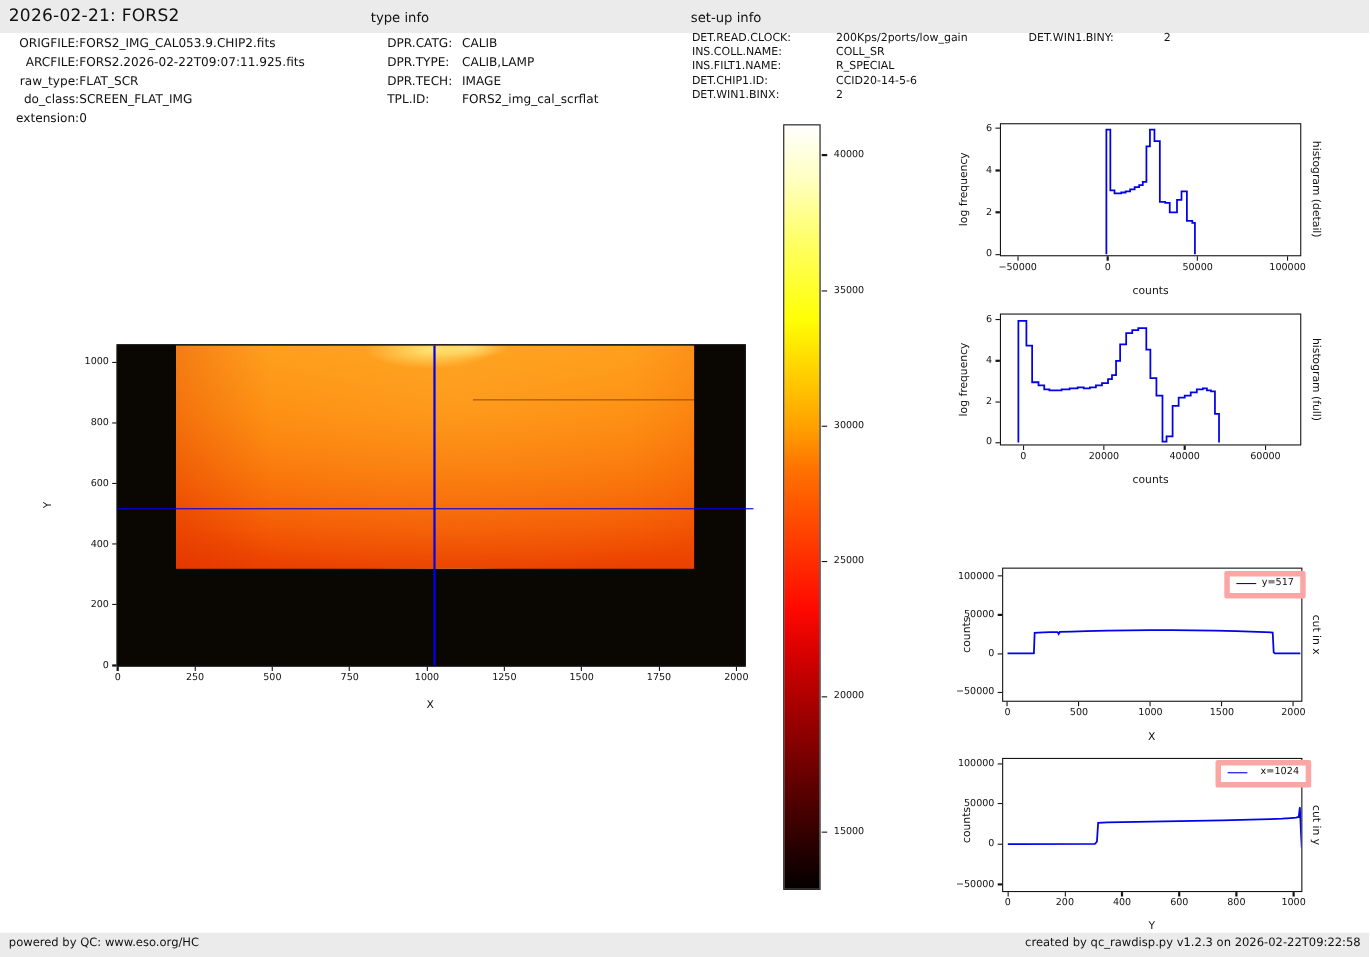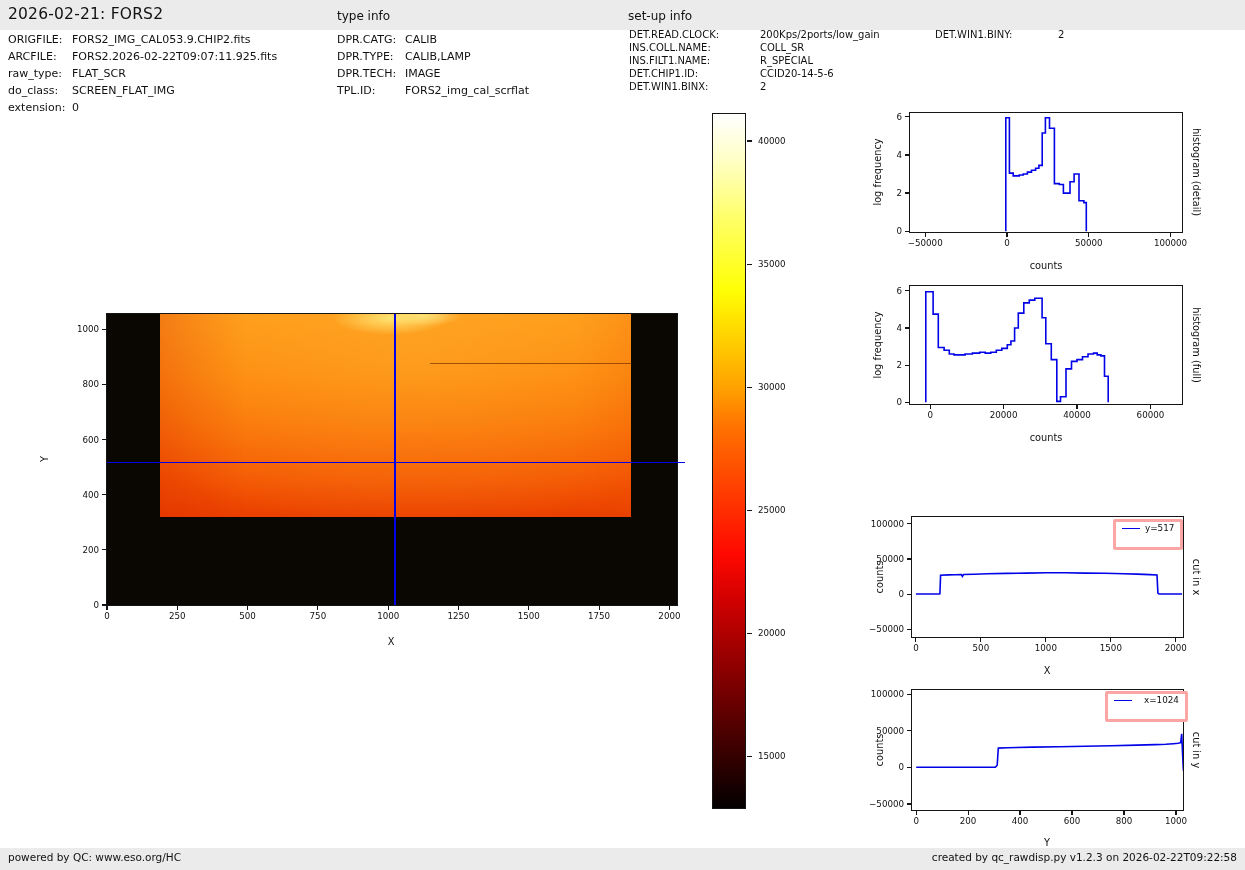--- a/index.html
+++ b/index.html
@@ -9,28 +9,28 @@
   .bar{position:absolute;left:0;width:1245px;background:#ebebeb;}
   #topbar{top:0;height:30px;}
   #botbar{top:848px;height:22px;}
 
   .page-title{position:absolute;left:8px;top:5px;font-size:15.5px;letter-spacing:0.2px;}
   .section-heading{position:absolute;top:9px;font-size:12px;}
   #type-heading{left:337px;}
   #setup-heading{left:628px;}
 
   .info-col{position:absolute;font-size:11px;line-height:17px;white-space:nowrap;}
-  #info-file{left:8px;top:31px;}
+  #info-file{left:8px;top:31px;text-align:right;}
   #info-type{left:337px;top:31px;}
   .info-col.small{font-size:10px;line-height:12.9px;}
   #info-setup{left:629px;top:29px;}
   #info-setup2{left:935px;top:29px;}
   .info-row{display:flex;}
   #info-file .info-label{flex:0 0 64px;}
-  #info-type .info-label{flex:0 0 68px;}
+  #info-type .info-label{flex:0 0 68px;margin-left:15px;}
   #info-setup .info-label{flex:0 0 131px;}
   #info-setup2 .info-label{flex:0 0 123px;}
 
   .footer-text{position:absolute;top:851px;font-size:10.5px;}
   #footer-left{left:8px;}
   #footer-right{right:8px;}
 
   .axes{position:absolute;border:1.7px solid #151515;box-sizing:border-box;background:#fff;}
   #main-axes{left:106px;top:313px;width:572px;height:293px;background:#0a0703;overflow:hidden;}
   .axes svg{position:absolute;left:0;top:0;}
@@ -54,22 +54,22 @@
 
   .tickm-x{position:absolute;width:1.2px;height:3.6px;background:#151515;}
   .tickm-y{position:absolute;width:3.6px;height:1.2px;background:#151515;}
   .tickl-x{position:absolute;font-size:8.7px;transform:translateX(-50%);white-space:nowrap;}
   .tickl-y{position:absolute;font-size:8.7px;width:46px;text-align:right;transform:translateY(-50%);white-space:nowrap;}
 
   .axlabel{position:absolute;font-size:9.8px;transform:translate(-50%,-50%);white-space:nowrap;}
   .axlabel.rot-ccw{transform:translate(-50%,-50%) rotate(-90deg);}
   .axlabel.rot-cw{transform:translate(-50%,-50%) rotate(90deg);}
 
-  .legend{position:absolute;display:flex;align-items:center;gap:5px;border:3px solid #fca5a5;border-radius:2px;
-    background:#fff;font-size:8.8px;padding:1px 6px 14px 6px;white-space:nowrap;}
+  .legend{position:absolute;display:flex;align-items:center;gap:5px;border:5px solid #fca5a5;border-radius:2px;
+    background:#fff;font-size:8.8px;padding:1px 6px 4px 6px;white-space:nowrap;}
   .legend-swatch{display:inline-block;width:18px;height:0;border-top:1.7px solid #0202e8;}
 </style>
 </head>
 <body>
 
 <div id="page">
 
   <div class="bar" id="topbar"></div>
   <div class="page-title">2026-02-21: FORS2</div>
   <div class="section-heading" id="type-heading">type info</div>

